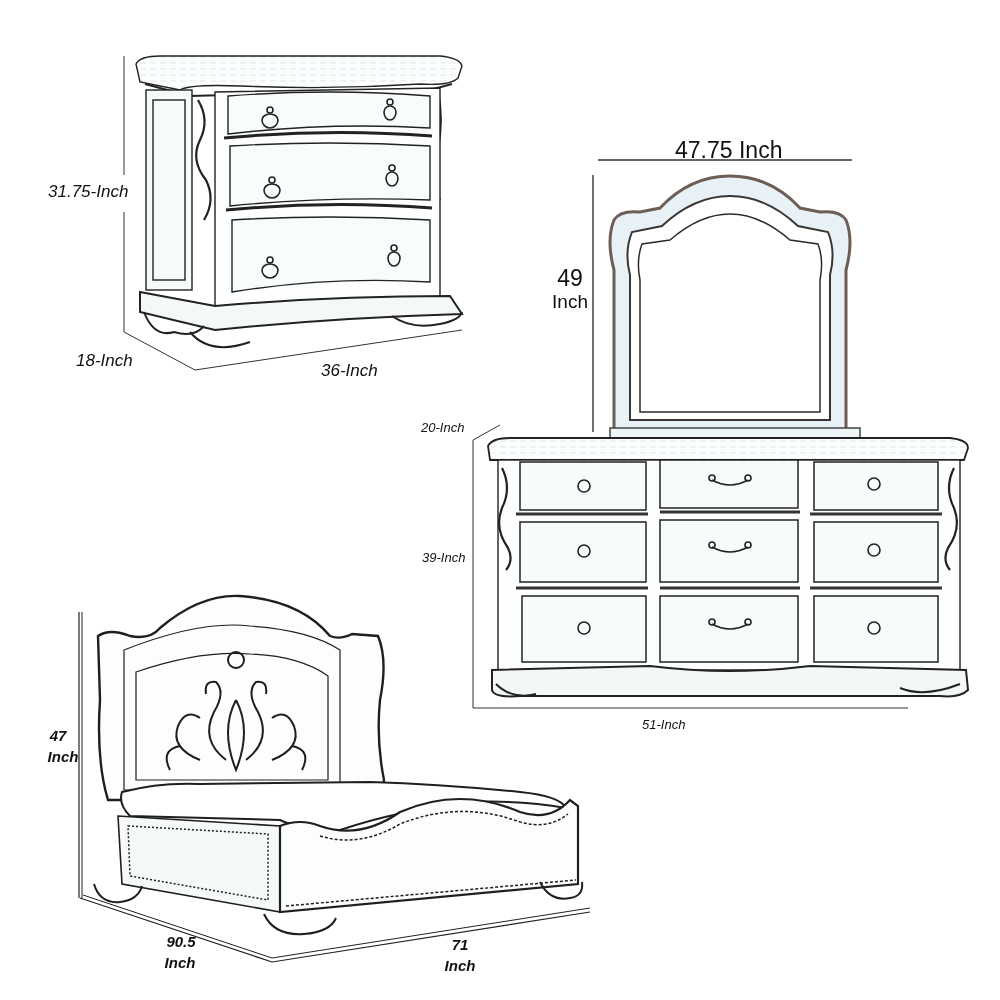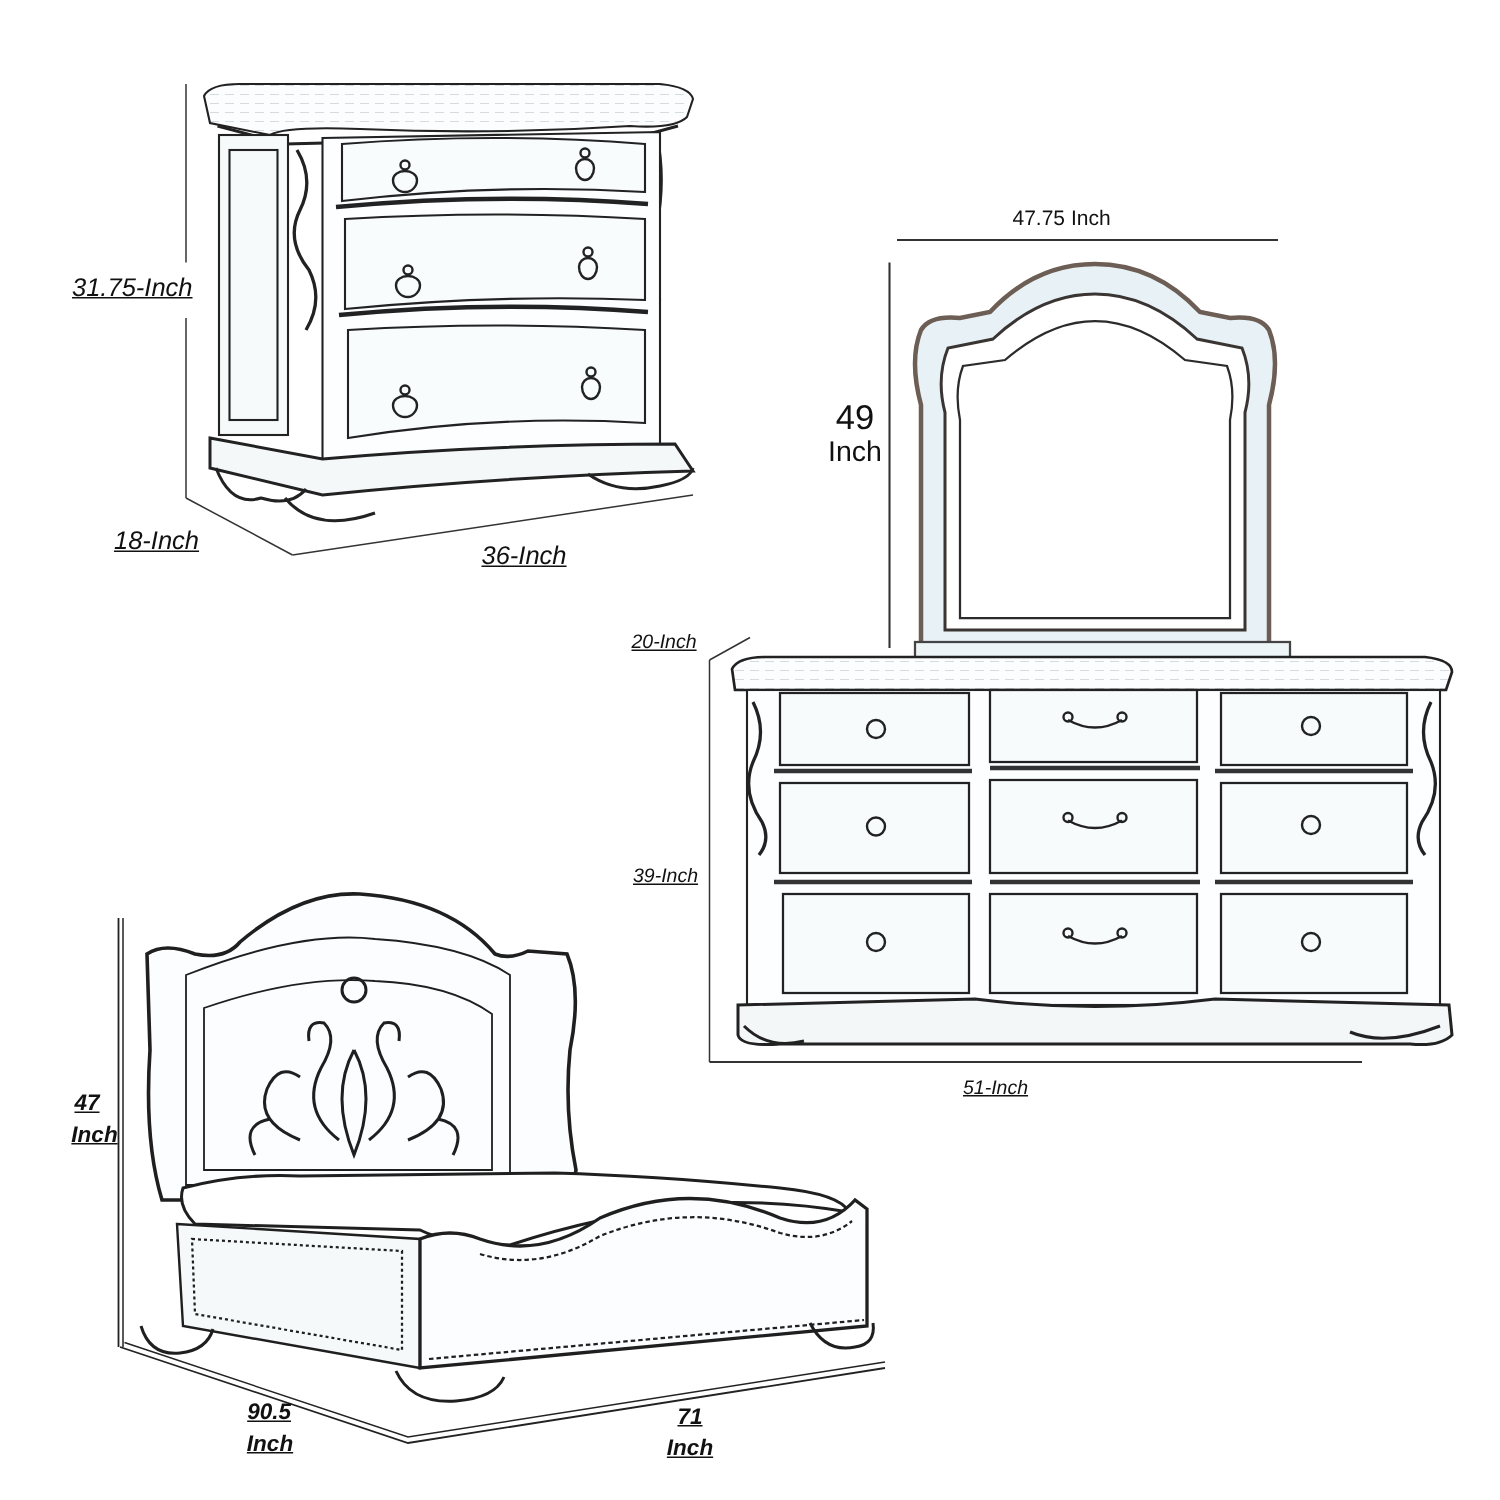--- a/index.html
+++ b/index.html
@@ -1,18 +1,18 @@
 <!DOCTYPE html>
 <html><head>
 <meta charset="utf-8">
 <style>
   html,body{margin:0;padding:0;background:#ffffff;}
   body{width:1000px;height:1000px;position:relative;overflow:hidden;font-family:"Liberation Sans",sans-serif;color:#111;}
   .label{position:absolute;white-space:nowrap;line-height:1.1;}
-  .italic{font-style:italic;text-decoration:underline;}
+  .italic{font-style:italic;}
   .bold{font-weight:bold;}
   .center{text-align:center;}
   svg{position:absolute;left:0;top:0;}
 </style>
 </head>
 <body>
 
 <svg width="1000" height="1000" viewBox="0 0 1000 1000">
   <defs>
     <pattern id="grain" width="10" height="6" patternUnits="userSpaceOnUse">
@@ -162,26 +162,26 @@
     <path d="M94 884 q6 20 26 18 q18 -2 22 -16" stroke-width="2"></path>
     <path d="M264 914 q10 22 40 20 q26 -2 32 -16" stroke-width="2"></path>
     <path d="M540 882 q10 20 30 16 q14 -2 12 -16" stroke-width="2"></path>
   </g>
 </svg>
 
 <div class="label italic" style="left:48px;top:183px;font-size:17px;">31.75-Inch</div>
 <div class="label italic" style="left:76px;top:352px;font-size:17px;">18-Inch</div>
 <div class="label italic" style="left:321px;top:362px;font-size:17px;">36-Inch</div>
 
-<div class="label" style="left:675px;top:138px;font-size:14px;">47.75 Inch</div>
+<div class="label" style="left:675px;top:138px;font-size:23px;">47.75 Inch</div>
 <div class="label center" style="left:540px;top:266px;width:60px;font-size:23px;">49</div>
 <div class="label center" style="left:540px;top:292px;width:60px;font-size:19px;">Inch</div>
 
 <div class="label italic" style="left:421px;top:421px;font-size:13px;">20-Inch</div>
-<div class="label italic" style="left:422px;top:577px;font-size:13px;">39-Inch</div>
+<div class="label italic" style="left:422px;top:551px;font-size:13px;">39-Inch</div>
 <div class="label italic" style="left:642px;top:718px;font-size:13px;">51-Inch</div>
 
 <div class="label italic bold center" style="left:38px;top:728px;width:40px;font-size:15px;">47</div>
 <div class="label italic bold center" style="left:38px;top:749px;width:50px;font-size:15px;">Inch</div>
-<div class="label italic bold center" style="left:134px;top:934px;width:60px;font-size:15px;text-align:right;">90.5</div>
+<div class="label italic bold center" style="left:151px;top:934px;width:60px;font-size:15px;">90.5</div>
 <div class="label italic bold center" style="left:150px;top:955px;width:60px;font-size:15px;">Inch</div>
 <div class="label italic bold center" style="left:430px;top:937px;width:60px;font-size:15px;">71</div>
 <div class="label italic bold center" style="left:430px;top:958px;width:60px;font-size:15px;">Inch</div>
 
 </body></html>

